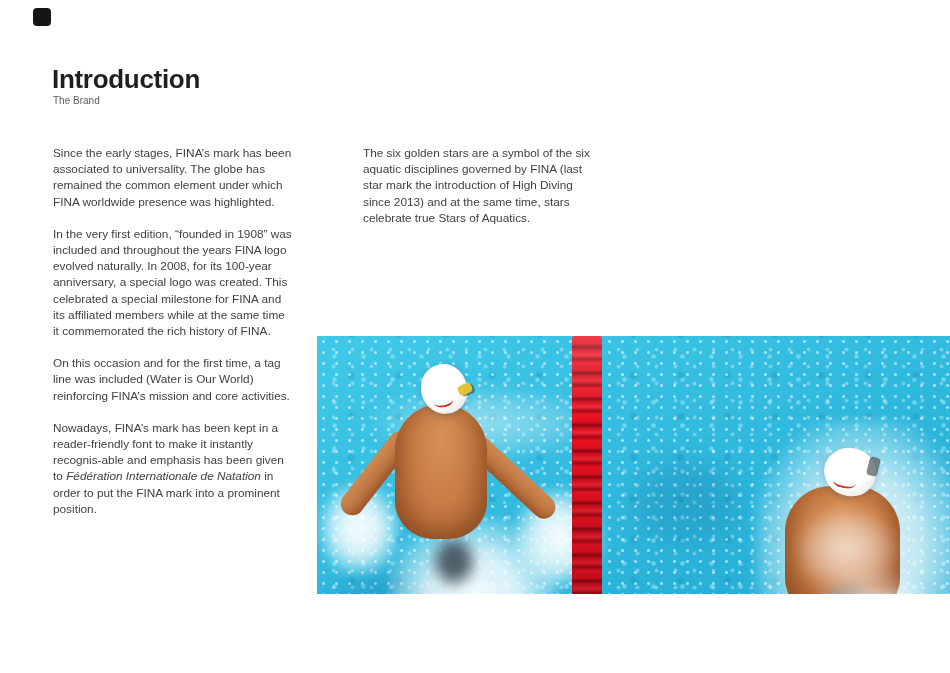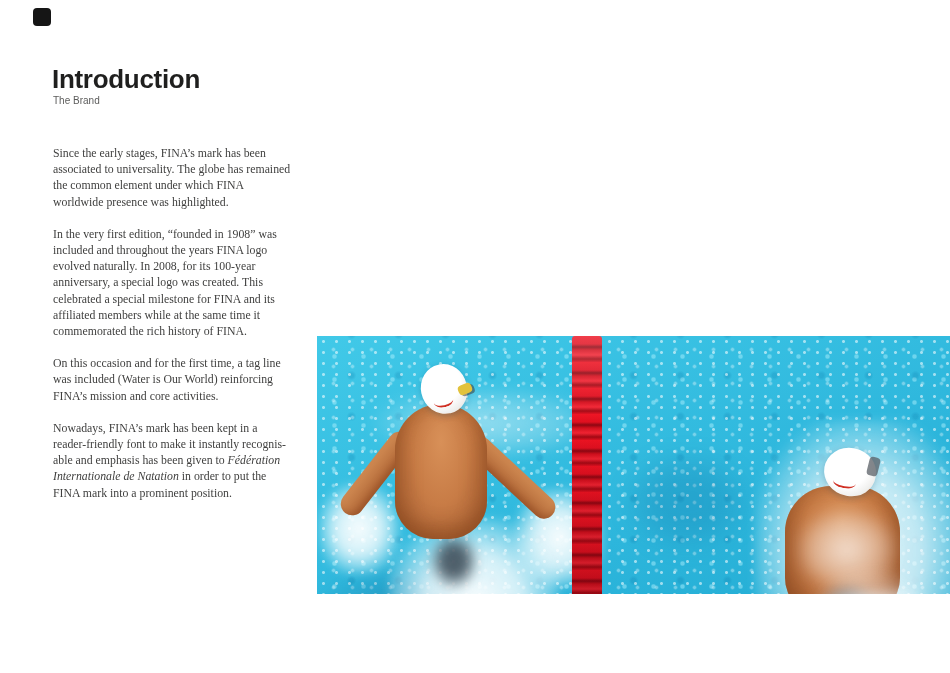--- a/index.html
+++ b/index.html
@@ -8,21 +8,21 @@
     font-family:"Liberation Sans", sans-serif; overflow:hidden;
   }
   
   .logo-mark{position:absolute; left:33px; top:8px; width:18px; height:18px;
     background:#151515; border-radius:4px;}
   .title{position:absolute; left:52px; top:64px; font-size:26px; font-weight:600;
     color:#1f1f1e; letter-spacing:-0.3px;}
   .subtitle{position:absolute; left:53px; top:95px; font-size:10px; color:#5c5c5b;}
   
   .col{position:absolute; top:145px; width:240px; font-size:11.8px;
-    line-height:16.2px; color:#3f3f3e;font-family:Liberation Serif, serif;}
+    line-height:16.2px; color:#3f3f3e;}
   .col p{margin:0 0 16px 0;}
   .col-left{left:53px;} .col-right{left:363px;}
   .col em{font-style:italic;}
   
   .page-circle{position:absolute; left:57px; top:612px; width:26px; height:26px;
     border-radius:50%; background:#1a6aa0; color:#fff; font-size:11px; font-weight:bold;
     display:flex; align-items:center; justify-content:center;}
   .footer-label{position:absolute; left:97px; top:621px; font-size:16px;
     font-weight:bold; color:#24384a; letter-spacing:0.1px;}
   
@@ -114,20 +114,23 @@
   <div class="title">Introduction</div>
   <div class="subtitle">The Brand</div>
 
   <div class="col col-left">
     <p>Since the early stages, FINA’s mark has been associated to universality. The globe has remained the common element under which FINA worldwide presence was highlighted.</p>
     <p>In the very first edition, “founded in 1908” was included and throughout the years FINA logo evolved naturally. In 2008, for its 100-year anniversary, a special logo was created. This celebrated a special milestone for FINA and its affiliated members while at the same time it commemorated the rich history of FINA.</p>
     <p>On this occasion and for the first time, a tag line was included (Water is Our World) reinforcing FINA’s mission and core activities.</p>
     <p><span>Nowadays, FINA’s mark has been kept in a reader-friendly font to make it instantly recognis-able and emphasis has been given to </span><em>Fédération Internationale de Natation</em><span> in order to put the FINA mark into a prominent position.</span></p>
   </div>
 
+  <div class="col col-right">
+    <p>The six golden stars are a symbol of the six aquatic disciplines governed by FINA (last star mark the introduction of High Diving since 2013) and at the same time, stars celebrate true Stars of Aquatics.</p>
+  </div>
 
   <div class="photo">
     <div class="deep1"></div>
     <div class="deep2"></div>
     <div class="deep3"></div>
 
     <div class="foam sw1-foam-top"></div>
     <div class="splash sw1-hand-splash-l"></div>
     <div class="splash sw1-hand-splash-r"></div>
     <div class="foam foam-bl"></div>

